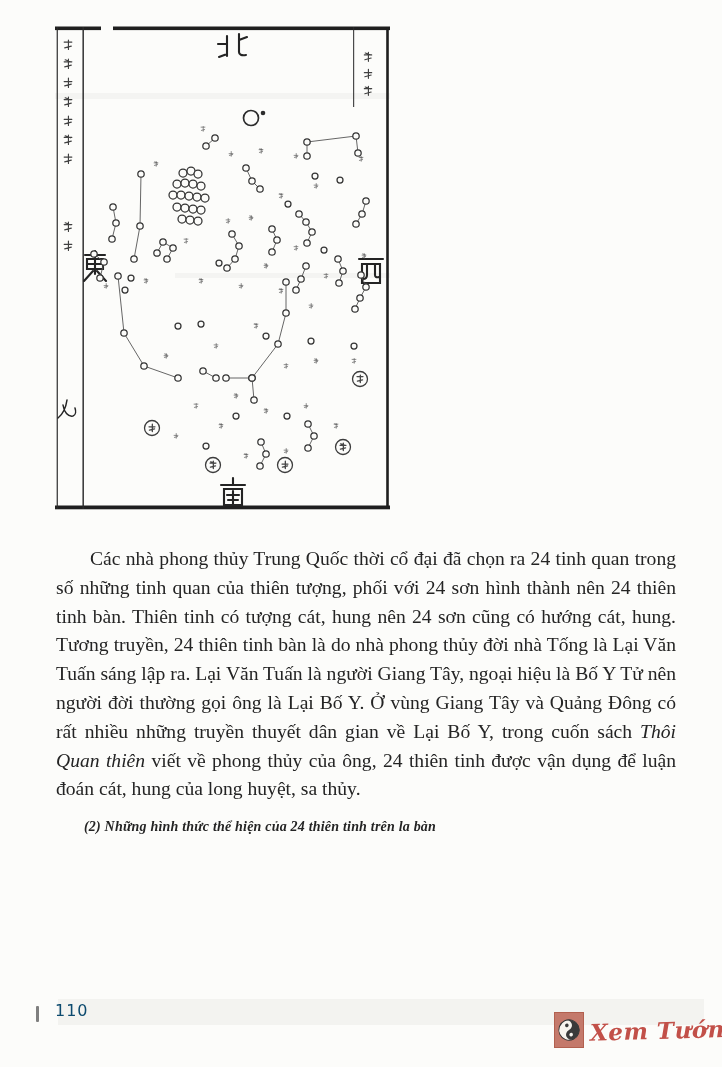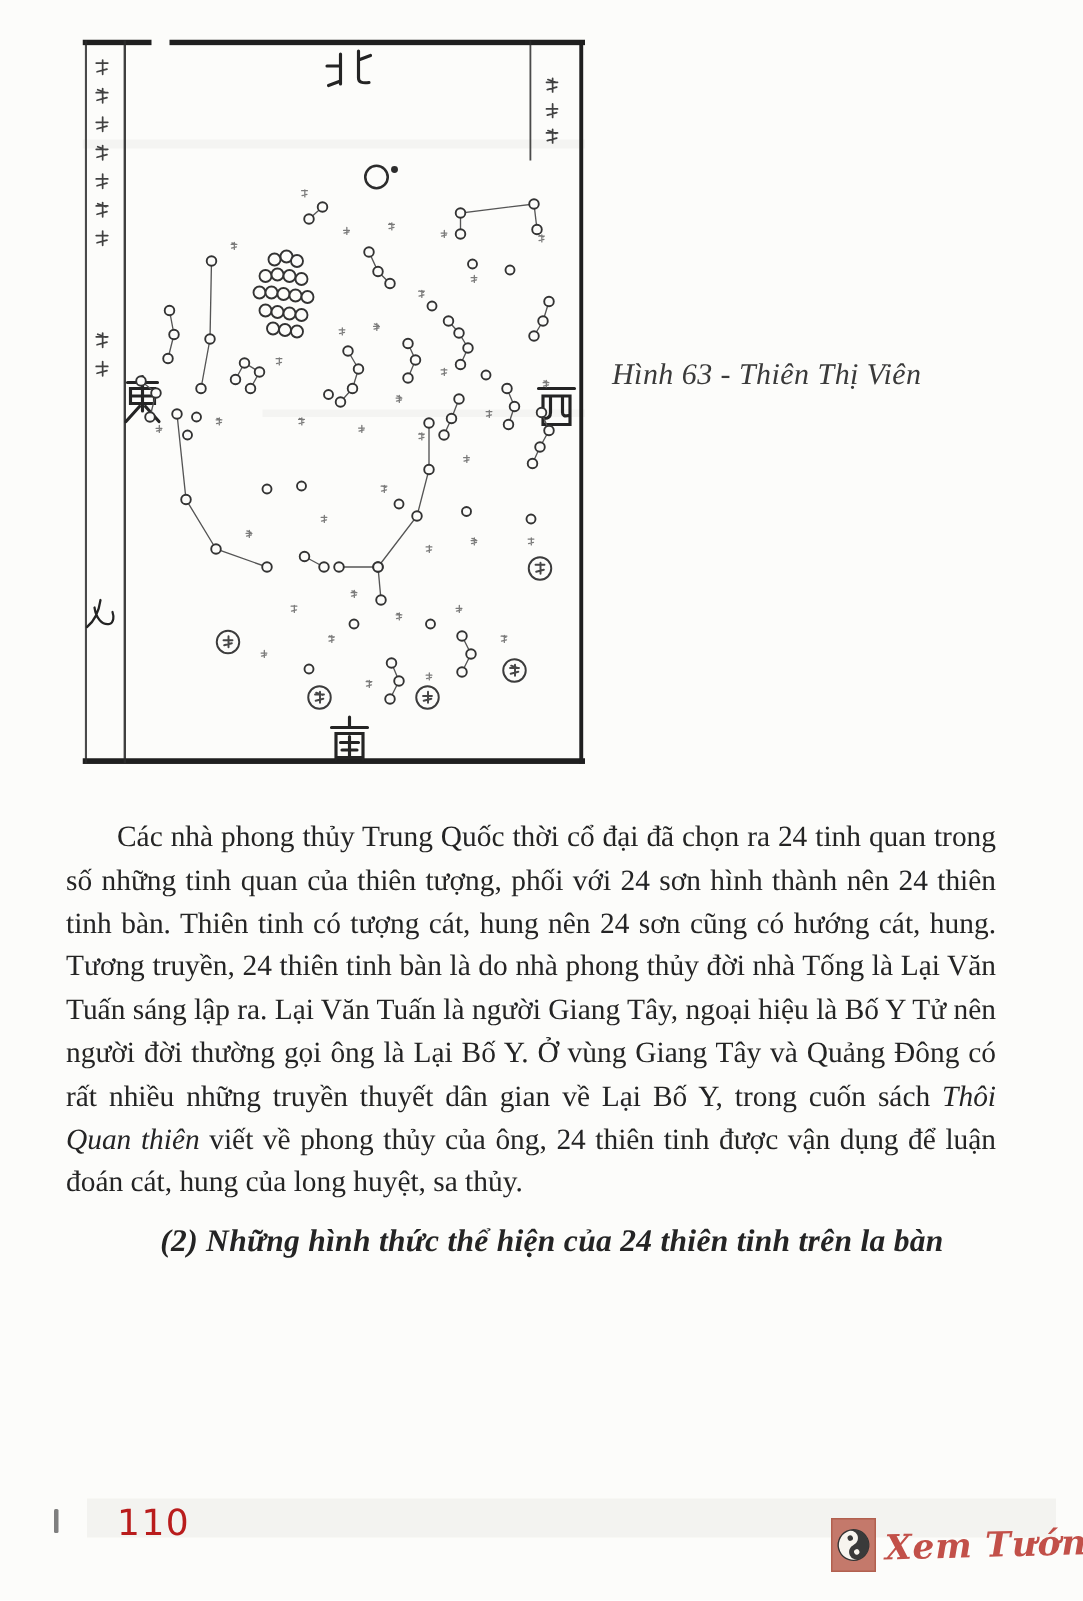--- a/index.html
+++ b/index.html
@@ -11,39 +11,39 @@
   }
   
   .figure-wrap{position:absolute;left:55px;top:25px;width:335px;height:487px;}
   .figure-wrap svg{display:block;width:335px;height:487px;}
   .figure-caption{
     position:absolute;left:408px;top:239px;width:300px;
     font-style:italic;font-size:20px;color:#3a3a3a;letter-spacing:.3px;
   }
   
   .body-text{
-    position:absolute;left:44px;top:545px;width:620px;
+    position:absolute;left:56px;top:545px;width:620px;
     font-size:19.6px;line-height:28.8px;text-align:justify;
     color:#242424;
   }
   .body-text p{margin:0;text-indent:34px;}
   .book-title-italic{font-style:italic;}
   .section-heading{
     margin:9px 0 7px 0;font-weight:bold;font-style:italic;
-    font-size:21px;text-indent:28px;text-align:center;letter-spacing:.2px;
+    font-size:14px;text-indent:28px;text-align:left;letter-spacing:.2px;
   }
   
   .footer-band{
     position:absolute;left:58px;top:999px;width:646px;height:26px;
     background:#ebebe8;opacity:.55;
   }
   .page-number{
     position:absolute;left:55px;top:1001px;
     font-family:"DejaVu Sans","Liberation Sans",sans-serif;
-    font-size:24px;color:#b91c1c;letter-spacing:1px;margin-left:23px;
+    font-size:16px;color:#0c4a6e;letter-spacing:1px;
   }
   .scan-mark{
     position:absolute;left:36px;top:1006px;width:3px;height:16px;
     background:#4a4a4a;opacity:.7;border-radius:1px;
   }
   .watermark{
     position:absolute;left:554px;top:1012px;display:flex;align-items:flex-start;
   }
   .yinyang-frame{
     width:30px;height:36px;background:#c4796b;border:1px solid #b2604f;
@@ -273,21 +273,20 @@
           <path d="M249.075,380.65 h3.8500000000000005 M251.22,378.525 v4.73 M249.35,382.43 l3.3000000000000003,-0.8800000000000001" stroke="#5a5a5a" stroke-width="0.85" fill="none" stroke-linecap="round" opacity="0.8"></path>
           <path d="M164.075,399.65 h3.8500000000000005 M166.22,398.525 v4.73 M164.35,402.43 l3.3000000000000003,-0.8800000000000001 M164.57,398.91 l2.75,0.9900000000000001" stroke="#5a5a5a" stroke-width="0.85" fill="none" stroke-linecap="round" opacity="0.8"></path>
           <path d="M119.075,410.4 h3.8500000000000005 M121.22,408.525 v4.73 M119.35,412.43 l3.3000000000000003,-0.8800000000000001" stroke="#5a5a5a" stroke-width="0.85" fill="none" stroke-linecap="round" opacity="0.8"></path>
           <path d="M189.075,429.4 h3.8500000000000005 M191.22,428.525 v4.73 M189.35,432.43 l3.3000000000000003,-0.8800000000000001 M189.57,428.91 l2.75,0.9900000000000001" stroke="#5a5a5a" stroke-width="0.85" fill="none" stroke-linecap="round" opacity="0.8"></path>
           <path d="M229.075,425.15 h3.8500000000000005 M231.22,423.525 v4.73 M229.35,427.43 l3.3000000000000003,-0.8800000000000001" stroke="#5a5a5a" stroke-width="0.85" fill="none" stroke-linecap="round" opacity="0.8"></path>
           <path d="M279.075,399.15 h3.8500000000000005 M281.22,398.525 v4.73 M279.35,402.43 l3.3000000000000003,-0.8800000000000001 M279.57,398.91 l2.75,0.9900000000000001" stroke="#5a5a5a" stroke-width="0.85" fill="none" stroke-linecap="round" opacity="0.8"></path>
         </g>
     </svg>
   </div>
 
-  <div class="figure-caption">Hình 63 - Thiên Thị Viên</div>
 
   <div class="body-text">
     <p><span>Các nhà phong thủy Trung Quốc thời cổ đại đã chọn ra 24 tinh quan trong số những tinh quan của thiên tượng, phối với 24 sơn hình thành nên 24 thiên tinh bàn. Thiên tinh có tượng cát, hung nên 24 sơn cũng có hướng cát, hung. Tương truyền, 24 thiên tinh bàn là do nhà phong thủy đời nhà Tống là Lại Văn Tuấn sáng lập ra. Lại Văn Tuấn là người Giang Tây, ngoại hiệu là Bố Y Tử nên người đời thường gọi ông là Lại Bố Y. Ở vùng Giang Tây và Quảng Đông có rất nhiều những truyền thuyết dân gian về Lại Bố Y, trong cuốn sách </span><span class="book-title-italic">Thôi Quan thiên</span><span> viết về phong thủy của ông, 24 thiên tinh được vận dụng để luận đoán cát, hung của long huyệt, sa thủy.</span></p>
     <div class="section-heading">(2)  Những hình thức thể hiện của 24 thiên tinh trên la bàn</div>
   </div>
 
   <div class="footer-band"></div>
   <div class="scan-mark"></div>
   <div class="page-number">110</div>
 

